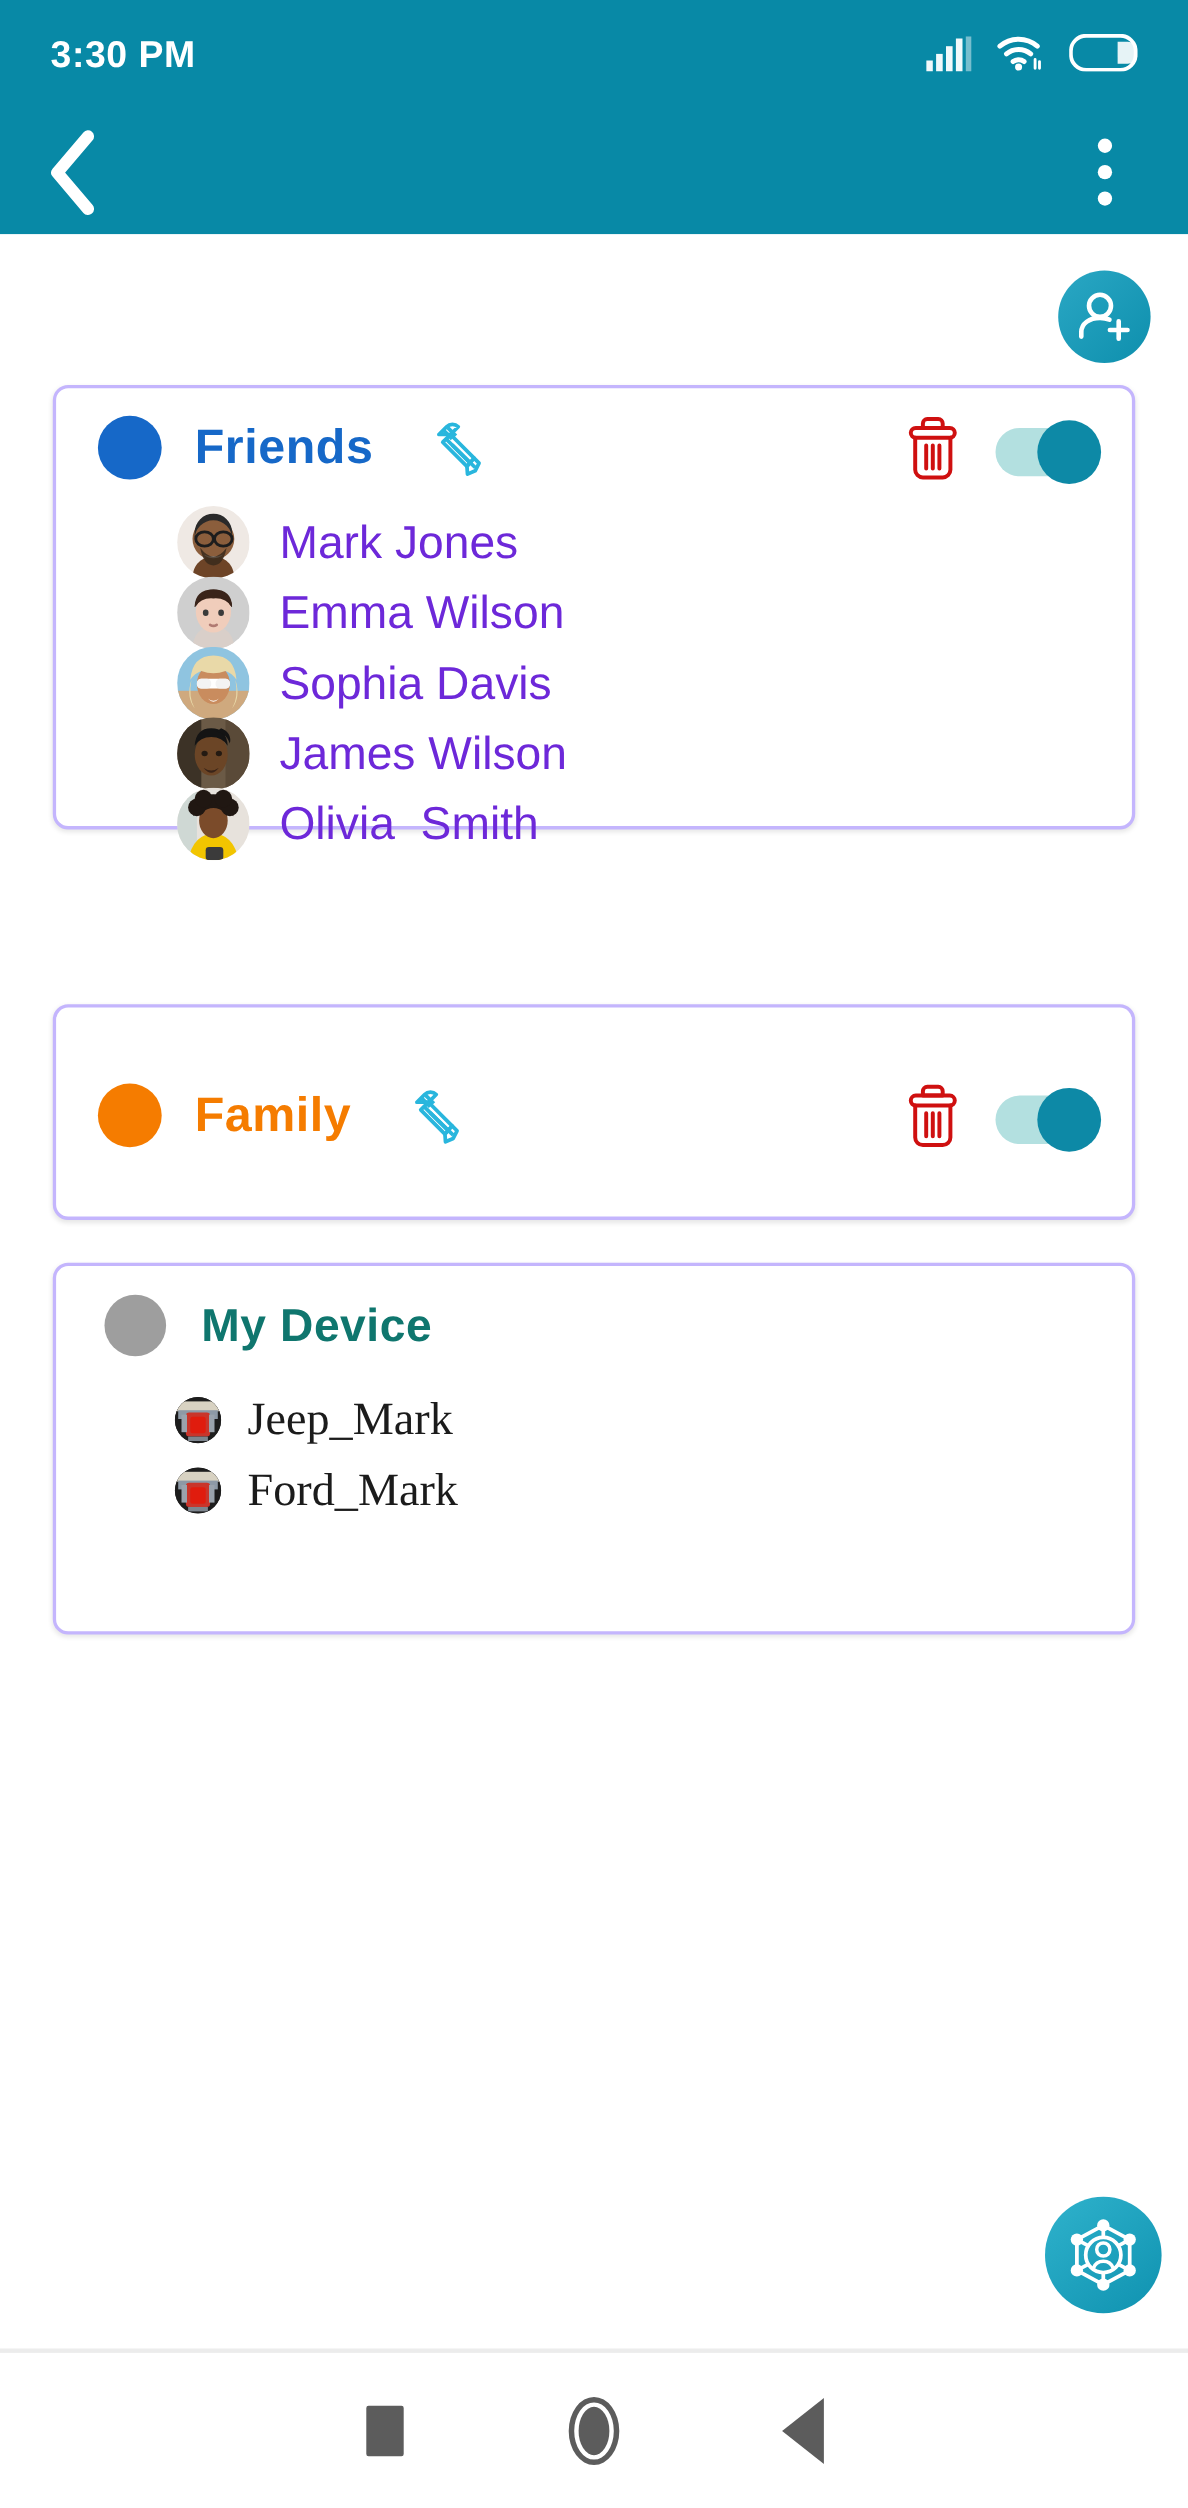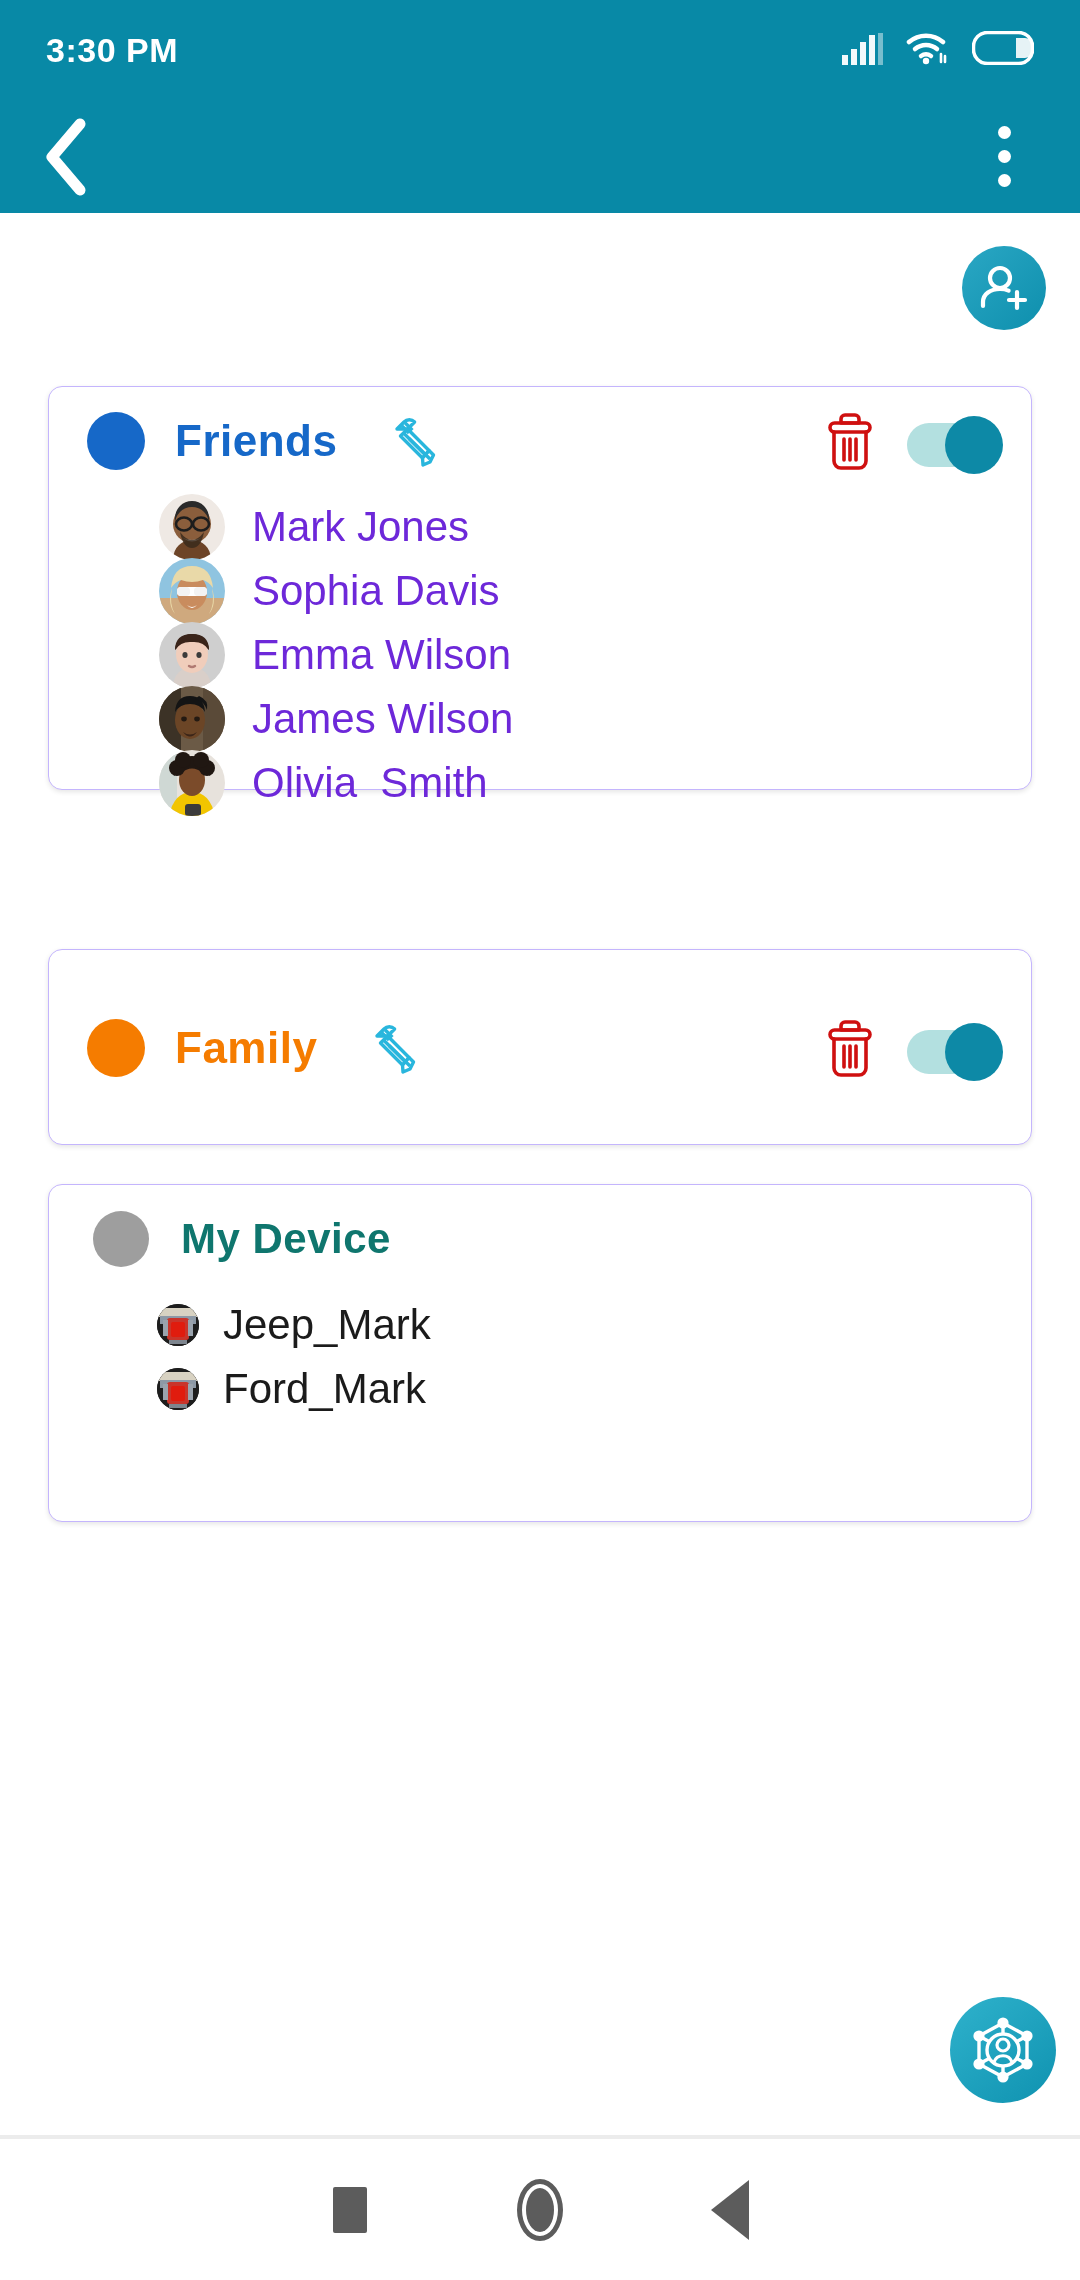--- a/index.html
+++ b/index.html
@@ -49,24 +49,23 @@
     position:absolute; right:34px; top:33px;
     width:84px; height:84px; border-radius:50%;
     background:linear-gradient(135deg,#2aa7c4 0%,#0e8fad 100%);
     display:flex; align-items:center; justify-content:center;
   }
 
   
   .card{
     position:absolute; left:48px; width:984px;
     background:#ffffff;
-    border:1px solid #c4b5fd;
+    border:3px solid #c4b5fd;
     border-radius:14px;
     box-shadow:0 2px 5px rgba(0,0,0,0.10);
-    margin-top:36px;
   }
   #card-friends{ top:137px;  height:404px; }
   #card-family{  top:700px;  height:196px; }
   #card-mydevice{ top:935px; height:338px; }
 
   .group-header{
     display:flex; align-items:center; height:108px;
     padding:0 28px 0 38px;
   }
   #card-family .group-header{ height:196px;justify-content:center; }
@@ -112,21 +111,21 @@
     background-size:cover; background-position:center;
     overflow:hidden; position:relative;
   }
   .member-name{
     font-size:42px; margin-left:27px; white-space:pre;
     color:#6d28d9;
   }
 
   
   .device-row{
-    display:flex; align-items:center; height:64px; padding-left:108px;
+    display:flex; align-items:center; height:64px; padding-left:108px;font-family:Liberation Serif, serif;
   }
   .device-avatar{
     width:42px; height:42px; border-radius:50%; flex:0 0 auto;
     overflow:hidden; position:relative; background:#2b2b2b;
   }
   .device-name{
     font-size:42px; margin-left:24px; color:#1b1b1b; white-space:pre;
   }
 
   
@@ -272,49 +271,49 @@
           <path d="M24 44 q9 7 18 0 q-9 4 -18 0z" fill="#ffffff"></path>
           <path d="M21 38 q12 16 24 0 q-3 16 -12 16 q-9 0 -12 -16z" fill="#3a2a1c" opacity="0.85"></path>
         </svg>
       </span>
       <span class="member-name">Mark Jones</span>
     </div>
 
     <div class="member-row">
       <span class="member-avatar">
         <svg width="66" height="66" viewBox="0 0 66 66">
+          <rect width="66" height="66" fill="#cfcfcf"></rect>
+          <path d="M14 66 c0-14 9-21 19-21 s19 7 19 21 z" fill="#d9cfc9"></path>
+          <ellipse cx="33" cy="32" rx="16" ry="19" fill="#f0cdbb"></ellipse>
+          <path d="M16 28 a17 16 0 0 1 34 0 q-6 -9 -17 -8 q-11 -1 -17 8z" fill="#3a241a"></path>
+          <path d="M16 28 q0 -16 17 -16 q17 0 17 16 l-2 -2 q-4 -9 -15 -9 q-11 0 -15 9z" fill="#3a241a"></path>
+          <ellipse cx="26" cy="33" rx="2.6" ry="3" fill="#3b3b3b"></ellipse>
+          <ellipse cx="40" cy="33" rx="2.6" ry="3" fill="#3b3b3b"></ellipse>
+          <path d="M30 44 q3 2 6 0" stroke="#b07a72" stroke-width="2.4" fill="none" stroke-linecap="round"></path>
+        </svg>
+      </span>
+      <span class="member-name">Emma Wilson</span>
+    </div>
+
+    <div class="member-row">
+      <span class="member-avatar">
+        <svg width="66" height="66" viewBox="0 0 66 66">
           <rect width="66" height="66" fill="#8fc4e0"></rect>
           <rect y="40" width="66" height="26" fill="#cfa97e"></rect>
           <ellipse cx="33" cy="34" rx="15" ry="18" fill="#c98c5e"></ellipse>
           <path d="M12 30 q2 -22 21 -22 q19 0 21 22 q-4 -6 -10 -8 q-11 4 -22 0 q-6 2 -10 8z" fill="#e9d9a8"></path>
           <path d="M13 30 q-3 16 3 26 q-8 -10 -3 -26z" fill="#e9d9a8"></path>
           <path d="M53 30 q3 16 -3 26 q8 -10 3 -26z" fill="#e9d9a8"></path>
           <rect x="18" y="29" width="30" height="9" rx="4" fill="#ffffff"></rect>
           <rect x="18" y="29" width="13" height="9" rx="4" fill="#f3f3f3"></rect>
           <rect x="35" y="29" width="13" height="9" rx="4" fill="#f3f3f3"></rect>
           <path d="M28 47 q5 4 10 0 q-5 6 -10 0z" fill="#ffffff"></path>
         </svg>
       </span>
       <span class="member-name">Sophia Davis</span>
-    </div>
-
-    <div class="member-row">
-      <span class="member-avatar">
-        <svg width="66" height="66" viewBox="0 0 66 66">
-          <rect width="66" height="66" fill="#cfcfcf"></rect>
-          <path d="M14 66 c0-14 9-21 19-21 s19 7 19 21 z" fill="#d9cfc9"></path>
-          <ellipse cx="33" cy="32" rx="16" ry="19" fill="#f0cdbb"></ellipse>
-          <path d="M16 28 a17 16 0 0 1 34 0 q-6 -9 -17 -8 q-11 -1 -17 8z" fill="#3a241a"></path>
-          <path d="M16 28 q0 -16 17 -16 q17 0 17 16 l-2 -2 q-4 -9 -15 -9 q-11 0 -15 9z" fill="#3a241a"></path>
-          <ellipse cx="26" cy="33" rx="2.6" ry="3" fill="#3b3b3b"></ellipse>
-          <ellipse cx="40" cy="33" rx="2.6" ry="3" fill="#3b3b3b"></ellipse>
-          <path d="M30 44 q3 2 6 0" stroke="#b07a72" stroke-width="2.4" fill="none" stroke-linecap="round"></path>
-        </svg>
-      </span>
-      <span class="member-name">Emma Wilson</span>
     </div>
 
     <div class="member-row">
       <span class="member-avatar">
         <svg width="66" height="66" viewBox="0 0 66 66">
           <rect width="66" height="66" fill="#6b5a46"></rect>
           <rect x="0" y="0" width="22" height="66" fill="#3c3226"></rect>
           <rect x="44" y="0" width="22" height="66" fill="#5a4a38"></rect>
           <ellipse cx="31" cy="34" rx="15" ry="19" fill="#6b4526"></ellipse>
           <path d="M16 26 q1 -16 15 -16 q14 0 15 16 q-5 -8 -15 -8 q-10 0 -15 8z" fill="#141414"></path>

